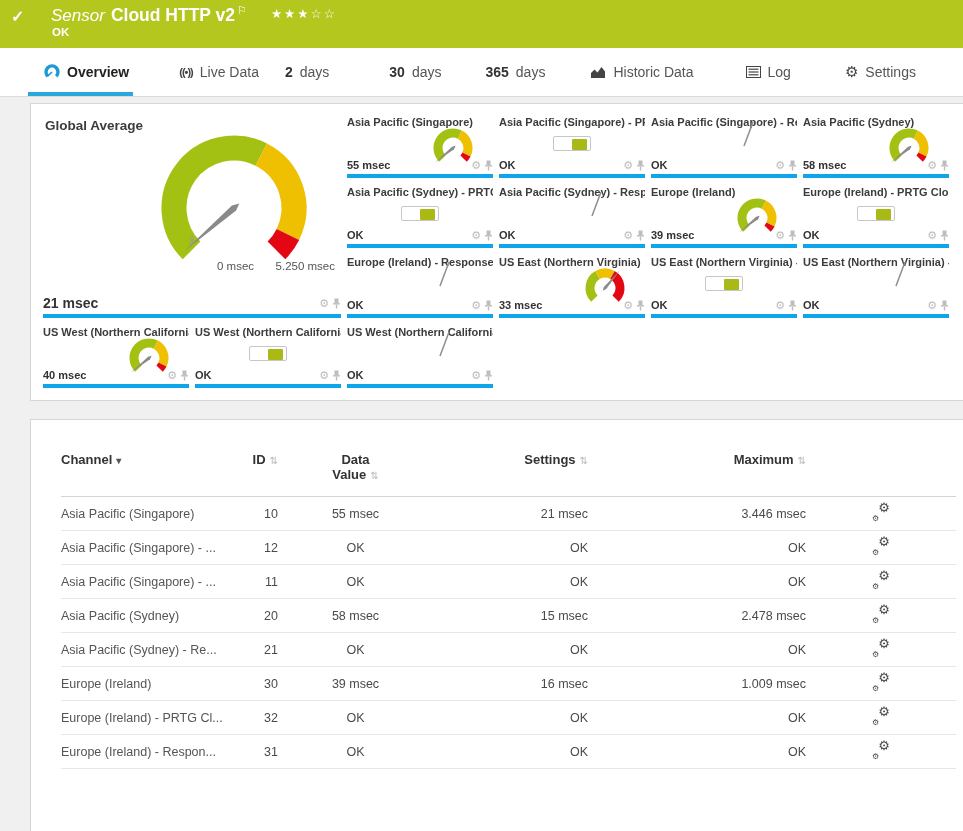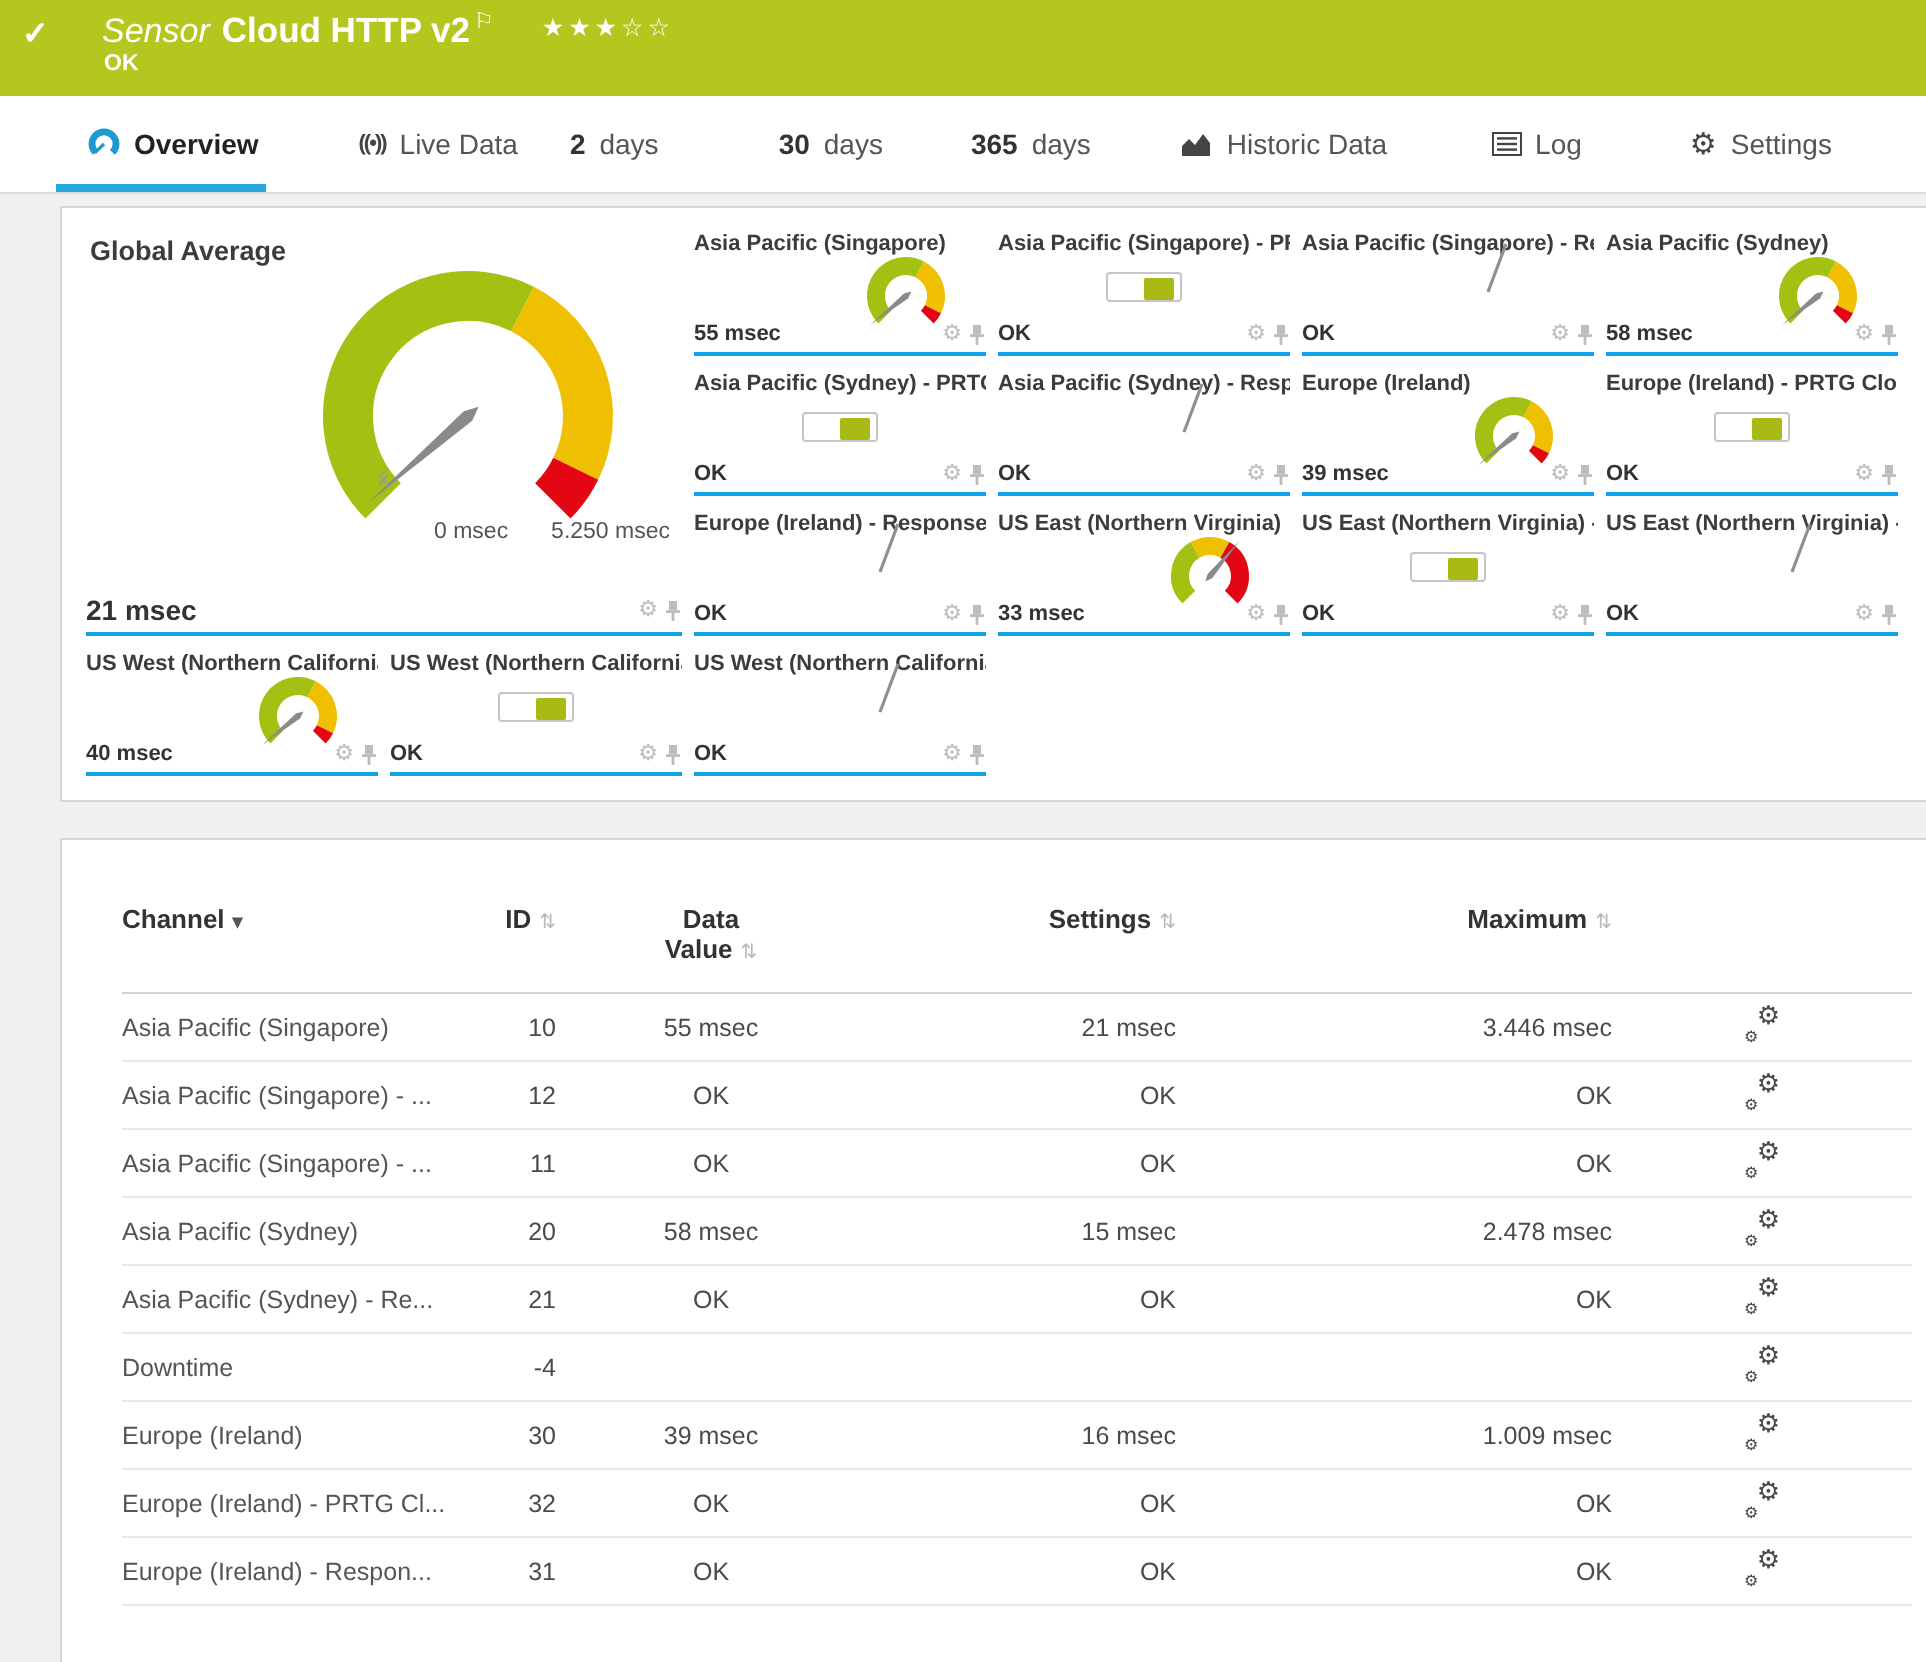--- a/index.html
+++ b/index.html
@@ -28,21 +28,21 @@
   .liveicon { font-size:11px; color:#444; letter-spacing:-1px; font-weight:700; }
   .gearglyph { font-size:15px; color:#444; font-style:normal; }
 
   
   main { padding:6px 0 0 30px; }
   .card { background:#fff; border:1px solid #d6d6d6; width:946px; }
   .table-card { margin-top:18px; padding:26px 0 40px 30px; min-height:420px; }
 
   
   .grid { display:grid; grid-template-columns:repeat(6,146px); grid-auto-rows:64px; gap:6px; padding:10px 12px 12px 12px; }
-  .tile { position:relative; border-bottom:2px solid #0ea5e9; }
+  .tile { position:relative; border-bottom:4px solid #0ea5e9; }
   .tile-title { font-size:11px; font-weight:700; color:#3c3c3c; white-space:nowrap; overflow:hidden; padding-top:2px; }
   .tile-footer { position:absolute; left:0; right:0; bottom:3px; display:flex; justify-content:space-between; align-items:center; }
   .tile-value { font-size:11px; font-weight:700; color:#333; }
   .tile-icons { display:flex; align-items:center; gap:3px; }
   .tile-icons .gear { font-size:11px; color:#bdbdbd; line-height:1; }
   .w-gauge { position:absolute; top:9px; right:12px; }
   .w-toggle { position:absolute; top:22px; left:50%; transform:translateX(-50%); }
   .w-needle { position:absolute; top:5px; right:38px; }
   .toggle { width:38px; height:15px; background:#fff; border:1px solid #c6c6c6; border-radius:2px; position:relative; }
   .toggle .knob { position:absolute; right:3px; top:2px; width:15px; height:11px; background:#a9ba16; border-radius:1px; }
@@ -538,32 +538,20 @@
     <td class="c-last">OK</td>
     <td class="c-min">OK</td>
     <td class="c-max">OK</td>
     <td class="c-set">
       <span class="tbl-gear">
         <span class="g1">⚙</span><span class="g2">⚙</span>
       </span>
     </td>
   </tr>
 
-  <tr>
-    <td class="c-channel">Downtime</td>
-    <td class="c-id">-4</td>
-    <td class="c-last"></td>
-    <td class="c-min"></td>
-    <td class="c-max"></td>
-    <td class="c-set">
-      <span class="tbl-gear">
-        <span class="g1">⚙</span><span class="g2">⚙</span>
-      </span>
-    </td>
-  </tr>
 
   <tr>
     <td class="c-channel">Europe (Ireland)</td>
     <td class="c-id">30</td>
     <td class="c-last">39 msec</td>
     <td class="c-min">16 msec</td>
     <td class="c-max">1.009 msec</td>
     <td class="c-set">
       <span class="tbl-gear">
         <span class="g1">⚙</span><span class="g2">⚙</span>

